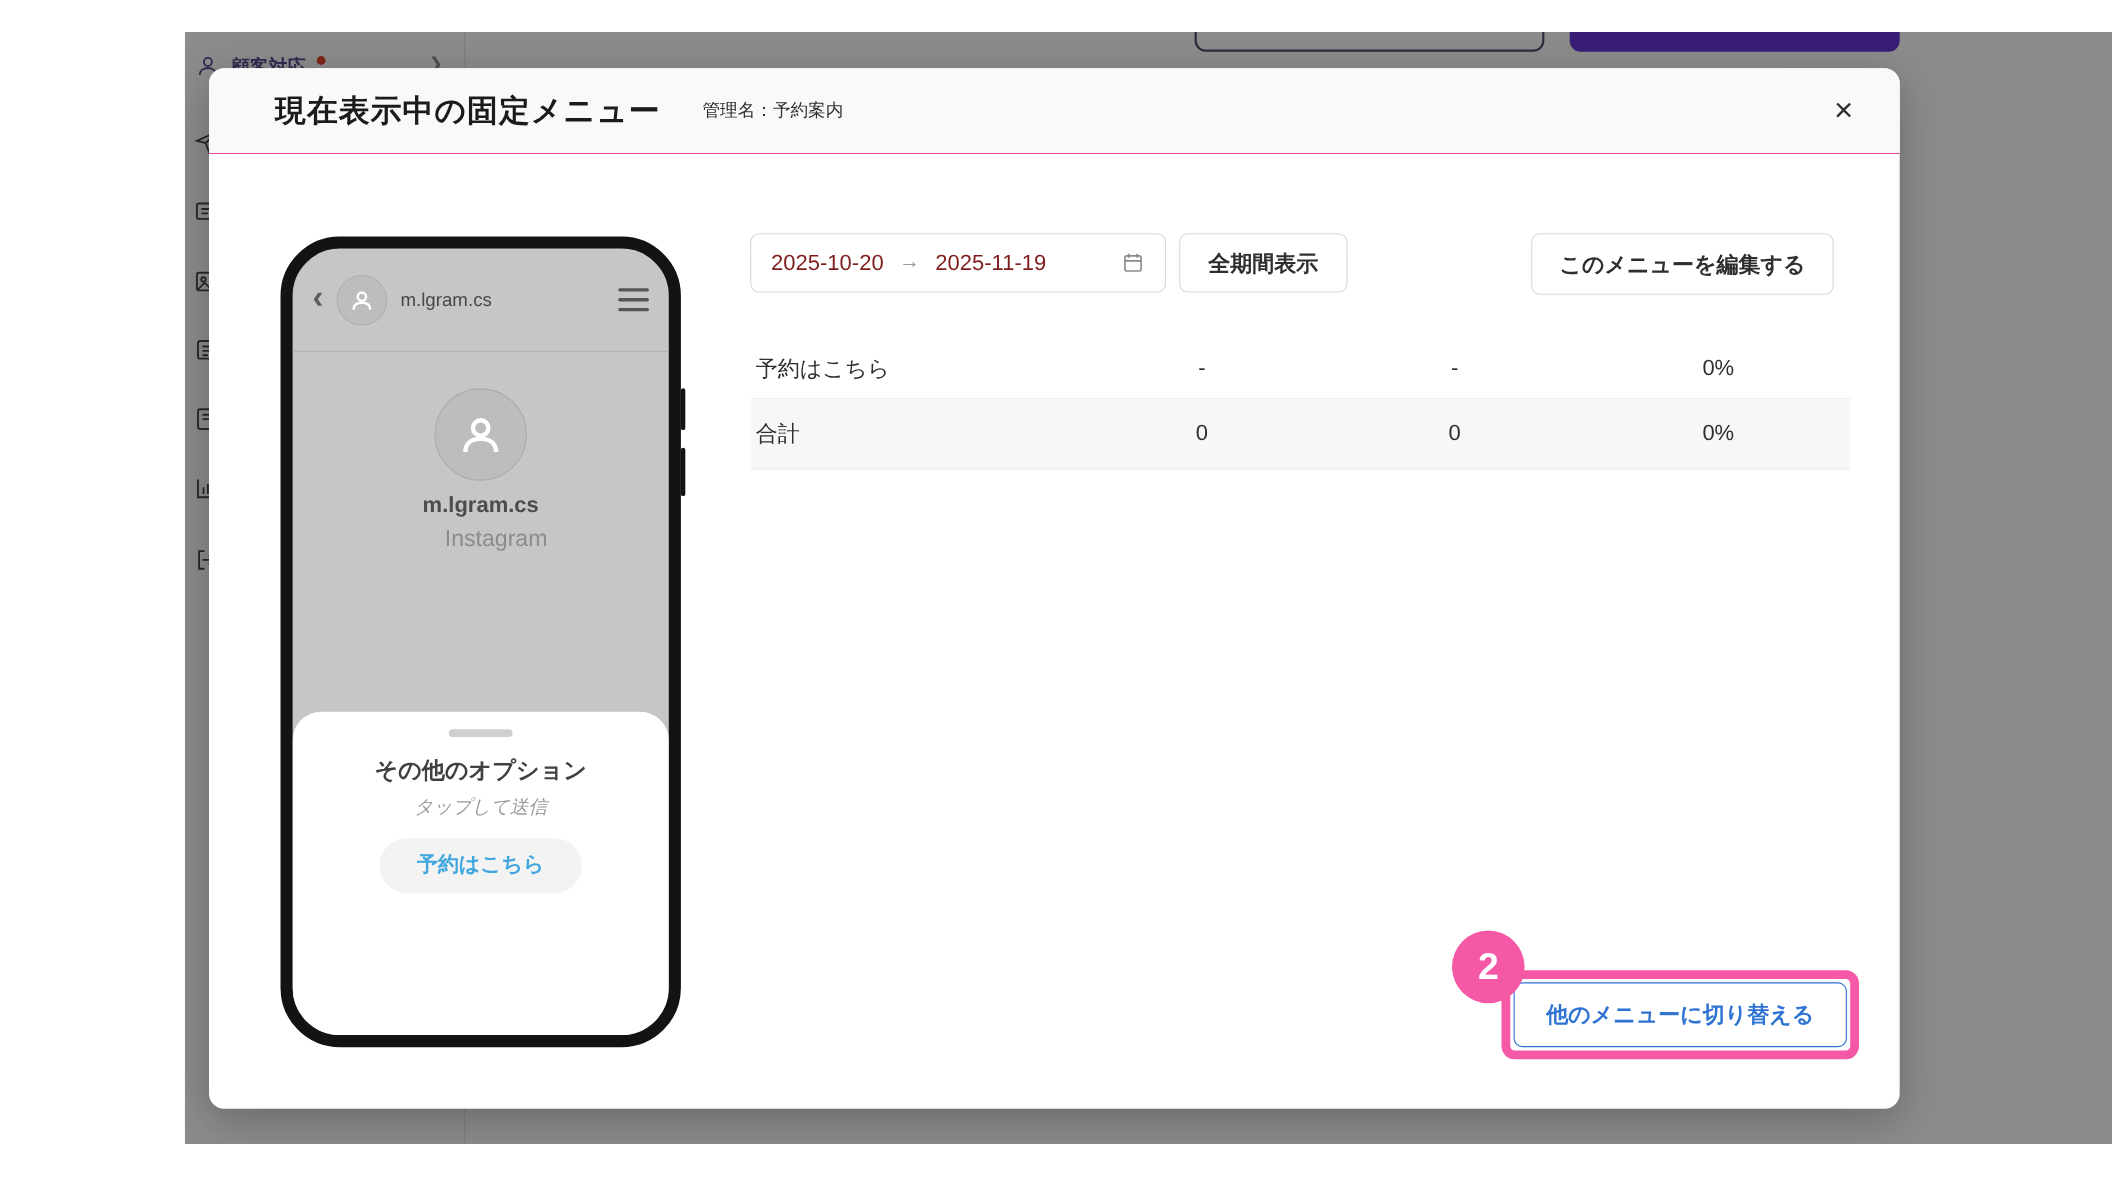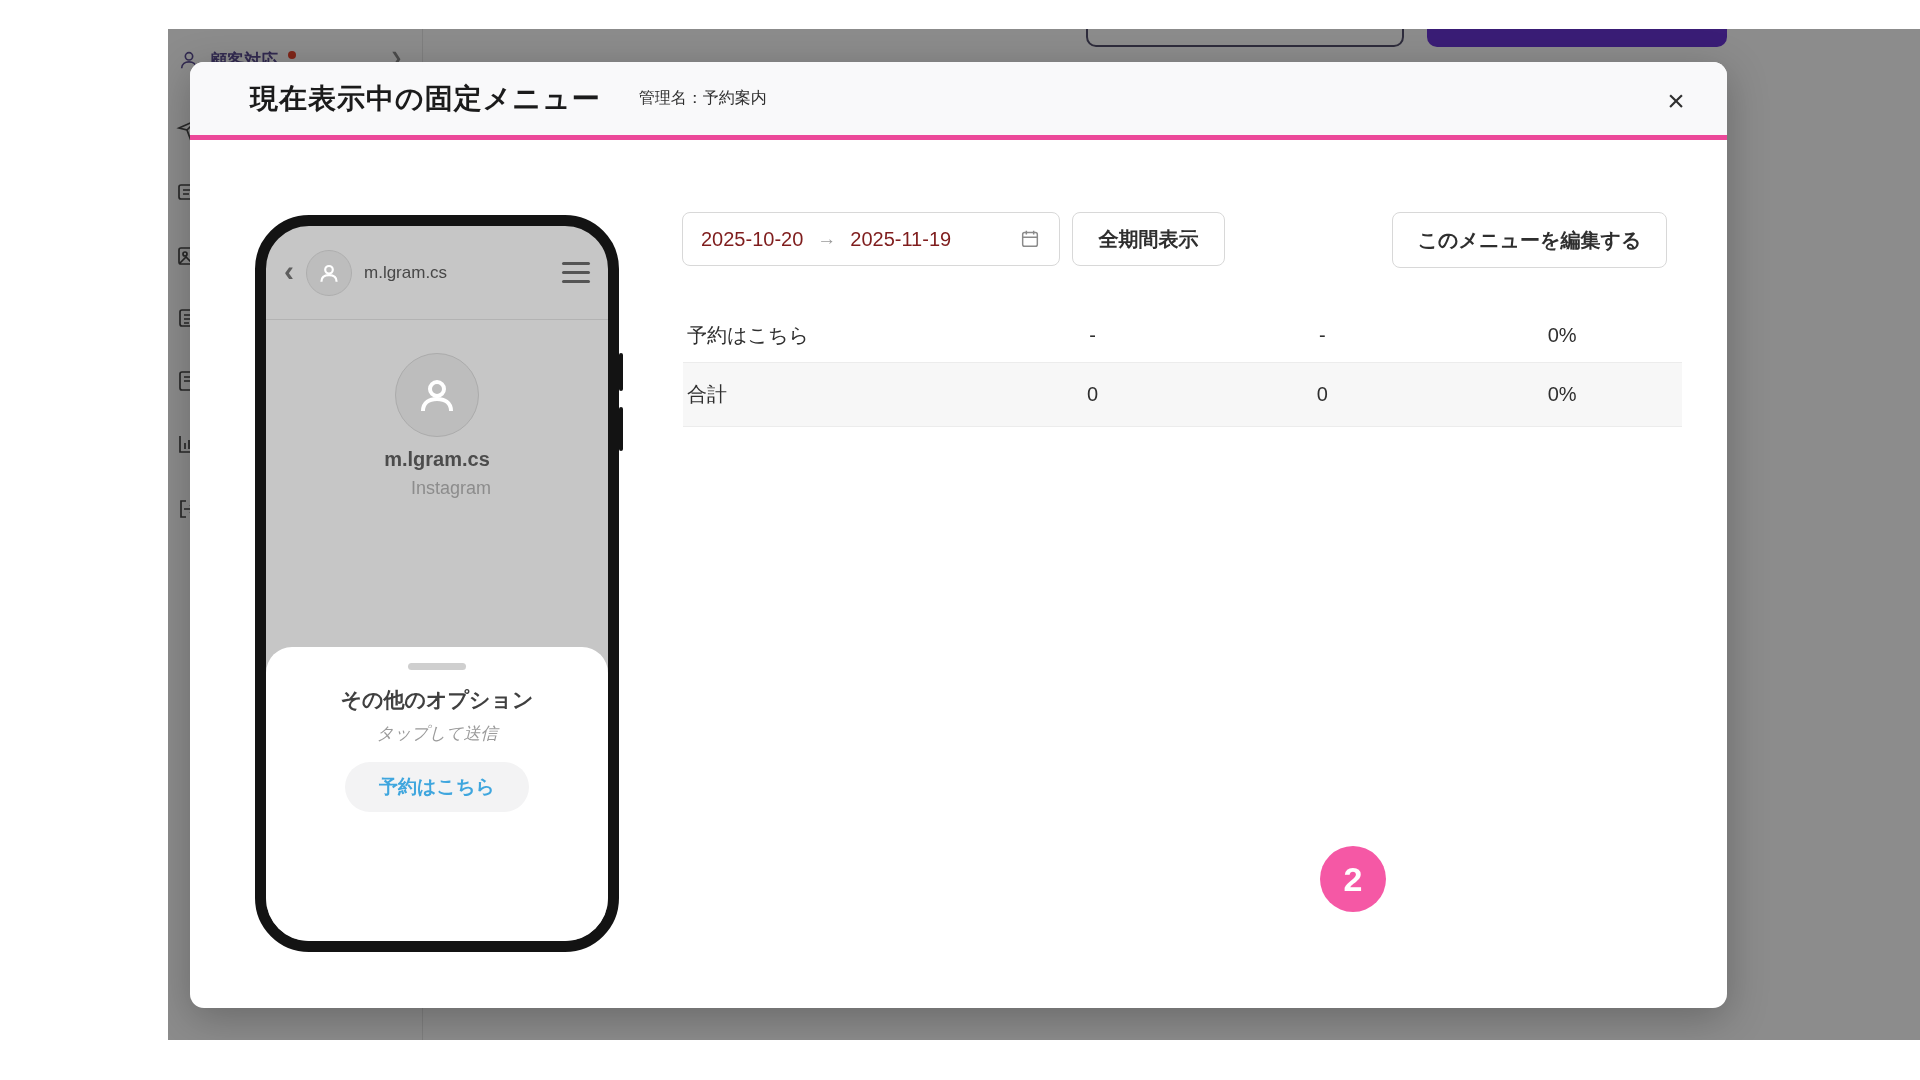--- a/index.html
+++ b/index.html
@@ -27,21 +27,21 @@
                     border-radius:10px; background:#6b35d8; }
 
   .overlay { position:absolute; left:0; top:0; right:0; bottom:0;
              background:rgba(0,0,0,0.45); z-index:5; }
 
   
   .modal { position:absolute; left:22px; top:33px; width:1537px; height:946px;
            background:#ffffff; border-radius:14px; z-index:10;
            box-shadow:0 10px 40px rgba(0,0,0,0.25); }
   .modal-header { position:relative; height:78px; background:#f9f9fa;
-                  border-bottom:5px solid #ec4899; border-radius:14px 14px 0 0;
+                  border-bottom:1px solid #ec4899; border-radius:14px 14px 0 0;
                   display:flex; align-items:center; padding-left:60px; }
   .modal-title { font-size:28px; font-weight:700; color:#1b1b1b; letter-spacing:1px; }
   .modal-subtitle { margin-left:38px; font-size:16px; color:#2f2f2f; }
   .modal-close { position:absolute; right:32px; top:20px; width:38px; height:38px;
                  font-size:30px; color:#2f2f2f; background:none; border:none;
                  cursor:pointer; line-height:38px; text-align:center; }
 
   
   .phone { position:absolute; left:65px; top:153px; width:364px; height:737px;
            border:11px solid #131313; border-radius:54px; background:#c6c6c6; }
@@ -60,21 +60,21 @@
   .p-burger { margin-left:auto; width:28px; display:flex; flex-direction:column; gap:6px; }
   .p-burger span { display:block; height:3px; background:#555555; border-radius:2px; }
 
   .avatar-big { position:absolute; left:50%; top:127px; transform:translateX(-50%);
                 width:84px; height:84px; border-radius:50%; background:#bdbdbd;
                 border:1px solid #ababab; display:flex; align-items:center; justify-content:center; }
   .avatar-big svg { width:48px; height:48px; stroke:#ffffff; stroke-width:2; fill:none; }
   .p-name { position:absolute; left:0; right:0; top:222px; text-align:center;
             font-size:20px; font-weight:700; color:#4c4c4c; }
   .p-service { position:absolute; left:0; right:0; top:252px; text-align:center;
-               font-size:18px; color:#8c8c8c;padding-left:28px; }
+               font-size:21px; color:#8c8c8c;padding-left:28px; }
 
   .p-sheet { position:absolute; left:0; right:0; top:421px; bottom:0; background:#ffffff;
              border-radius:26px 26px 0 0; text-align:center; }
   .sheet-handle { width:58px; height:7px; border-radius:4px; background:#cfcfcf; margin:16px auto 0; }
   .sheet-title { margin-top:16px; font-size:21px; font-weight:700; color:#404040; }
   .sheet-sub { margin-top:8px; font-size:17px; color:#9b9b9b;font-style:italic; }
   .sheet-pill { display:inline-block; margin-top:17px; width:184px; height:50px; line-height:50px;
                 border-radius:25px; background:#f3f3f4; color:#3fa6de; font-size:19px; font-weight:700; }
 
   
@@ -240,16 +240,19 @@
         <div>0%</div>
       </div>
       <div class="t-row t-r2">
         <div>合計</div>
         <div>0</div>
         <div>0</div>
         <div>0%</div>
       </div>
     </div>
 
+    <div class="pink-box">
+      <button class="switch-btn">他のメニューに切り替える</button>
+    </div>
     <div class="step-circle">2</div>
 
   </div>
 </div>
 
 </body></html>

